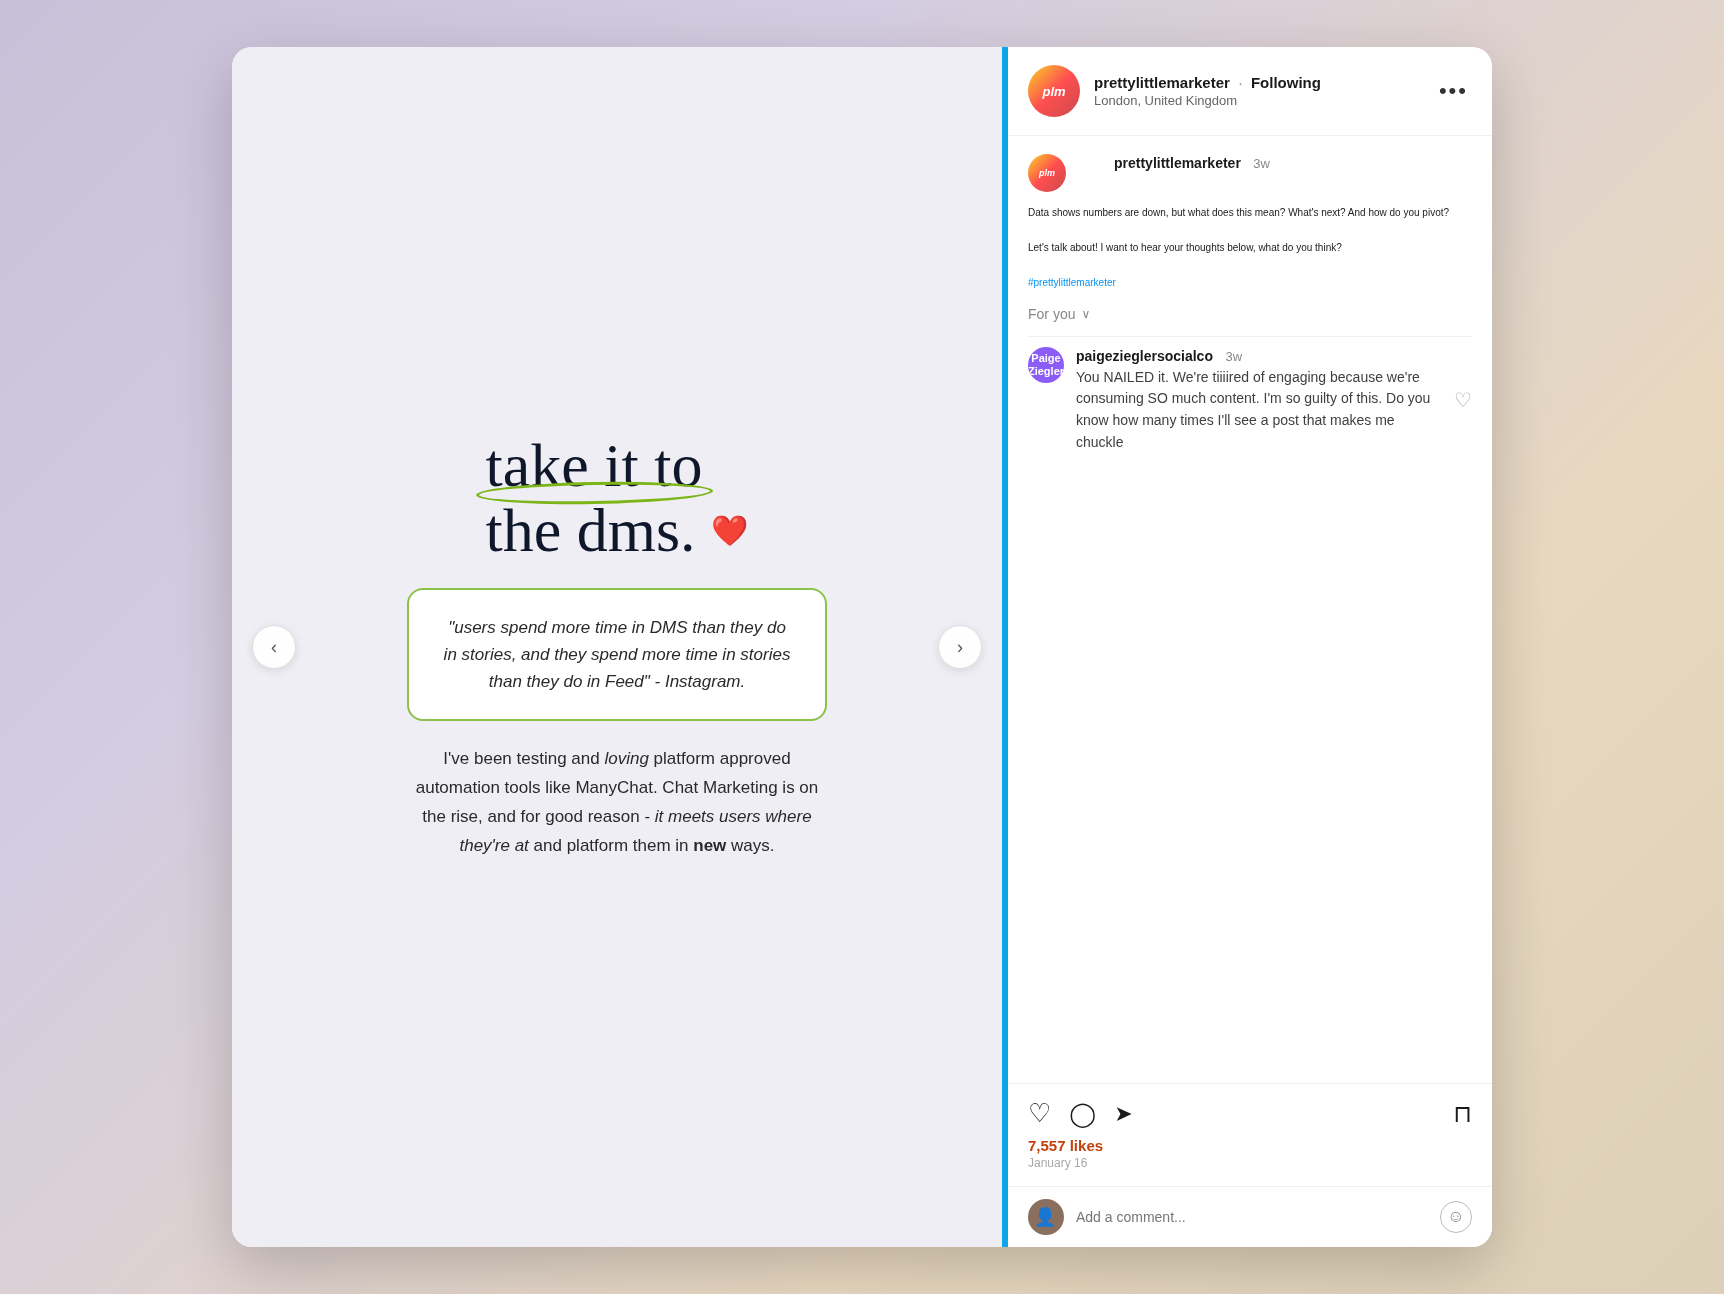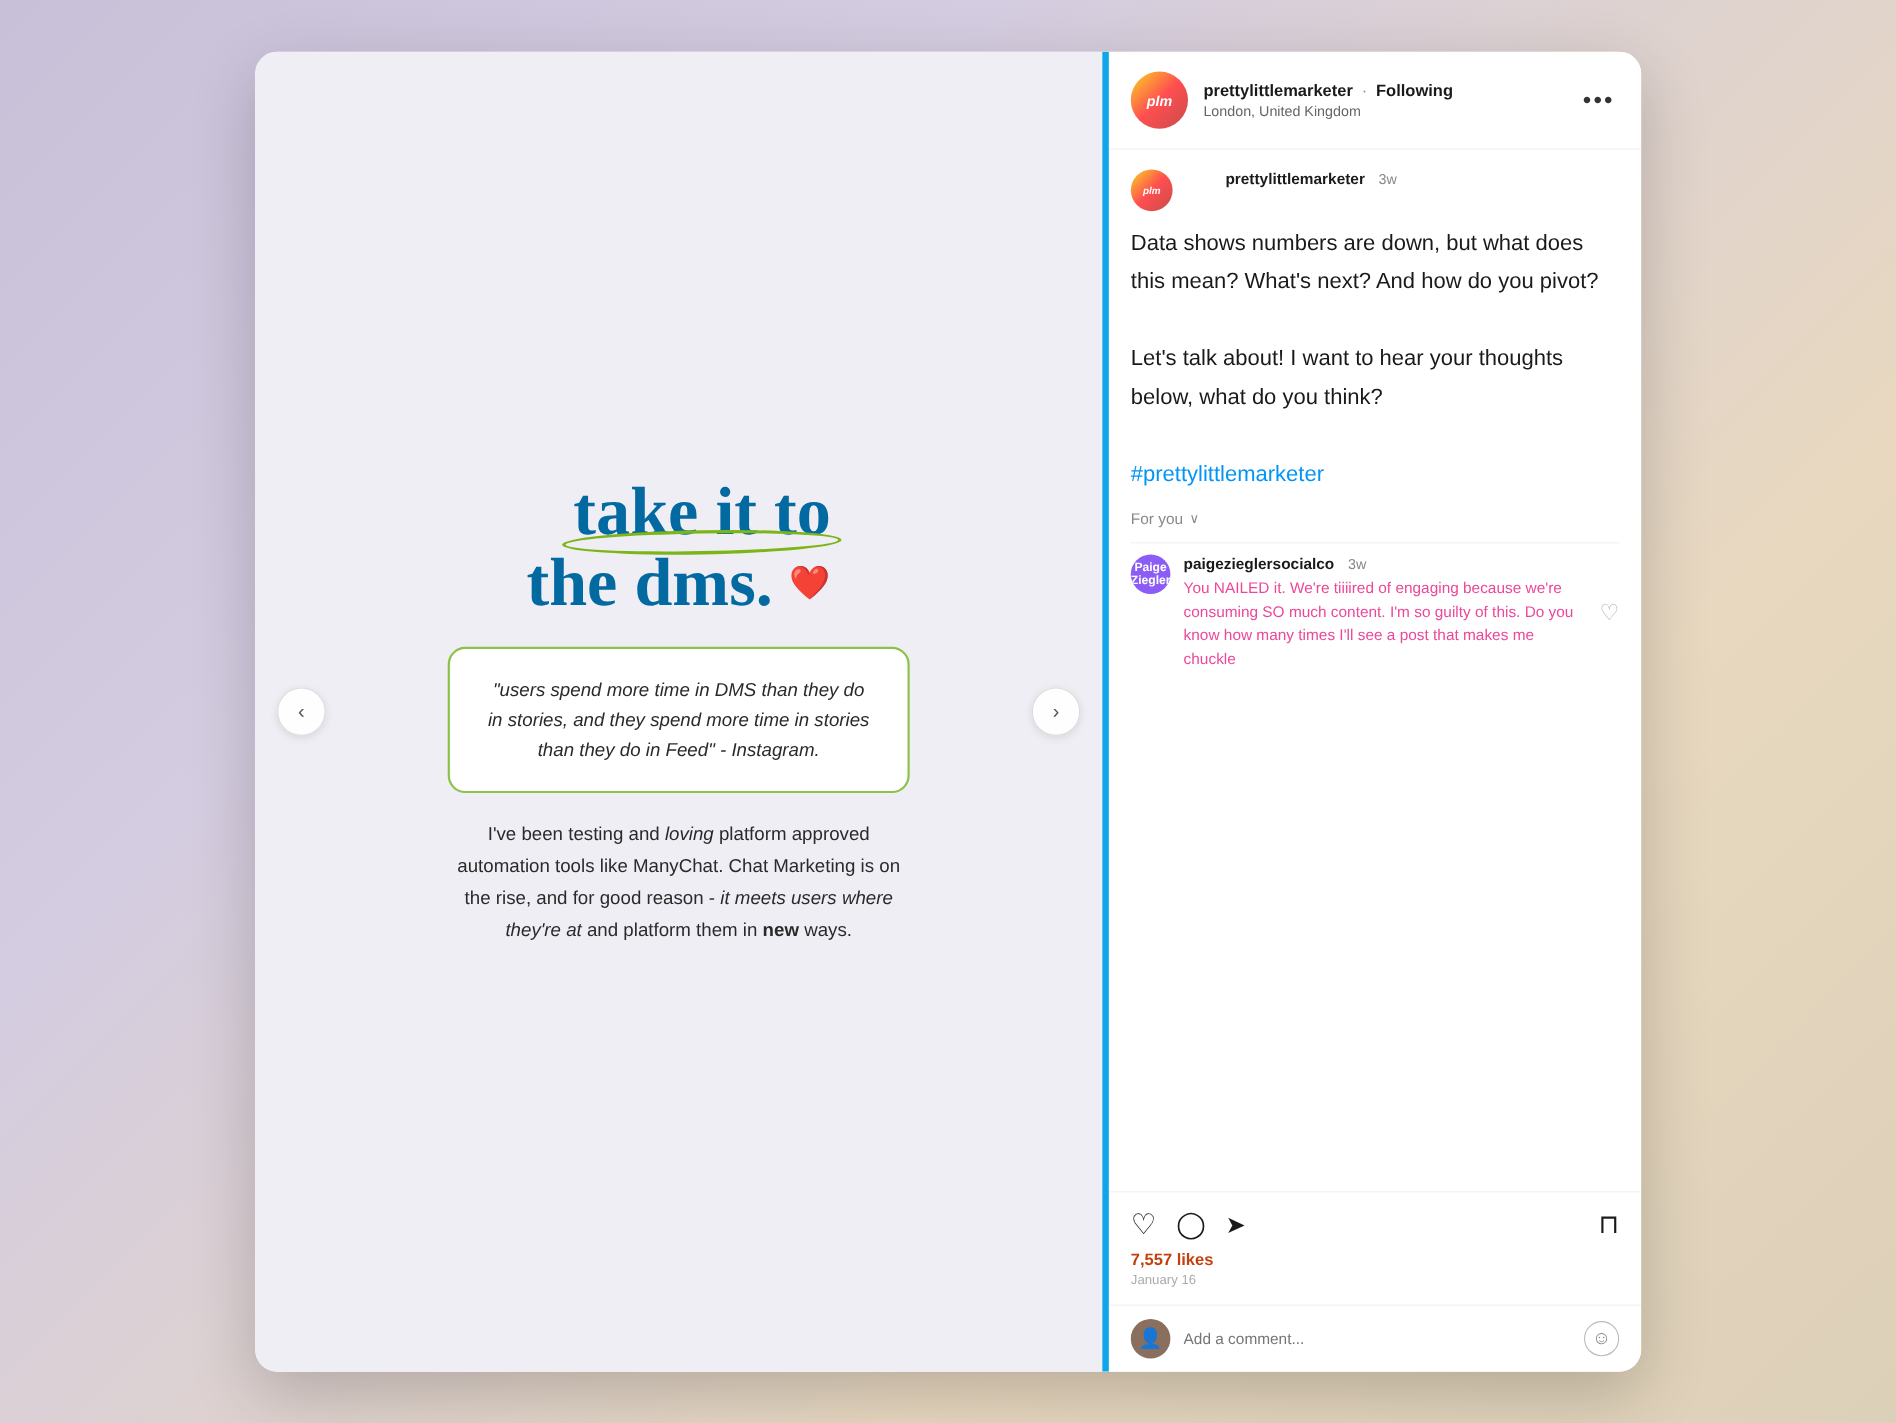--- a/index.html
+++ b/index.html
@@ -33,24 +33,24 @@
     .slide-content {
       display: flex;
       flex-direction: column;
       align-items: center;
       gap: 24px;
       padding: 40px 60px;
       max-width: 540px;
     }
     .main-title {
       font-size: 62px;
-      font-weight: 700;
-      color: #0369a1;
+      font-weight: 400;
+      color: #0f172a;
       line-height: 1.05;
-      text-align: right;
+      text-align: left;
       font-family: Georgia, 'Times New Roman', serif;
     }
     .quote-box {
       background: #fff;
       border: 2px solid #8bc34a;
       border-radius: 16px;
       padding: 24px 32px;
       text-align: center;
     }
     .quote-text {
@@ -193,21 +193,21 @@
       color: #888;
       margin-left: 8px;
     }
     .caption-text {
       font-size: 14.5px;
       color: #1a1a1a;
       line-height: 1.6;
       margin-top: 4px;
     }
     .caption-main {
-      font-size: 20px;
+      font-size: 10px;
       color: #1a1a1a;
       line-height: 1.75;
     }
     .for-you-section {
       display: flex;
       align-items: center;
       gap: 6px;
       margin: 14px 0;
       cursor: pointer;
     }
@@ -255,21 +255,21 @@
       font-size: 14px;
       color: #1a1a1a;
     }
     .comment-time {
       font-size: 13px;
       color: #888;
       margin-left: 8px;
     }
     .comment-text {
       font-size: 14px;
-      color: #ec4899;
+      color: #404040;
       line-height: 1.55;
       margin-top: 2px;
     }
     .comment-like {
       color: #aaa;
       font-size: 20px;
       align-self: center;
       cursor: pointer;
     }
 

